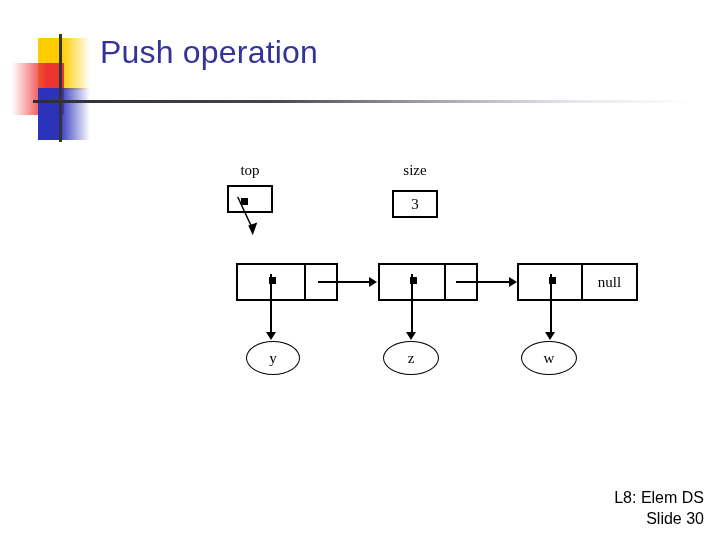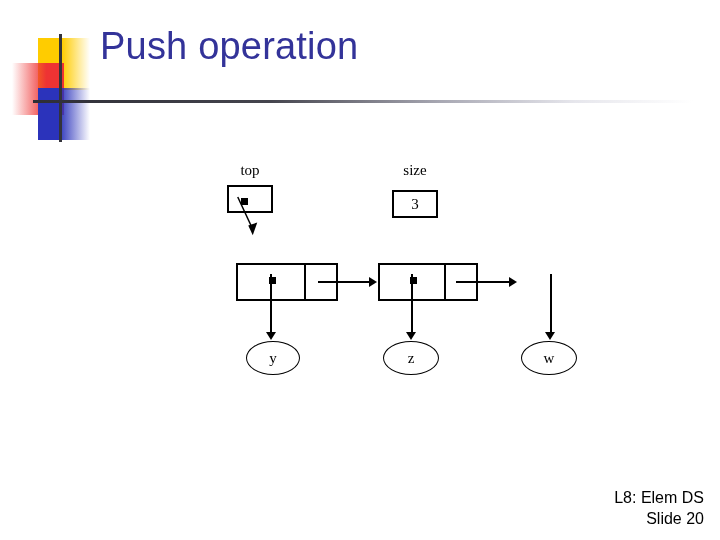--- a/index.html
+++ b/index.html
@@ -17,22 +17,22 @@
   .sq-red{left:12px;top:63px;width:52px;height:52px;
     background:linear-gradient(to left,#EE3333 0%,#EE3333 34%,rgba(238,51,51,0) 100%);}
   .sq-blue{left:38px;top:88px;width:52px;height:52px;
     background:linear-gradient(to right,#2B33BB 0%,#2B33BB 40%,rgba(43,51,187,0) 100%);}
   .cross-v{position:absolute;left:59px;top:34px;width:3px;height:108px;background:#33333a;}
   .cross-h{position:absolute;left:33px;top:100px;width:60px;height:3px;background:#33333a;}
 
   .rule{position:absolute;left:33px;top:100px;width:660px;height:3px;
     background:linear-gradient(to right,#2e2e36 0%,#45454e 36%,#a9a9b4 62%,#e6e6ec 82%,rgba(255,255,255,0) 100%);}
 
-  .title{position:absolute;left:100px;top:25px;width:560px;
-    font-size:38px;color:#333399;letter-spacing:0.2px;white-space:nowrap;}
+  .title{position:absolute;left:100px;top:34px;width:560px;
+    font-size:32px;color:#333399;letter-spacing:0.2px;white-space:nowrap;}
 
   
   .diagram{position:absolute;left:0;top:4px;width:720px;height:540px;}
   .serif{font-family:"Liberation Serif",serif;}
 
   .lbl{position:absolute;font-size:15px;color:#000;text-align:center;}
 
   .box{position:absolute;border:2px solid #000;background:#fff;box-sizing:border-box;}
   .cellnum{display:flex;align-items:center;justify-content:center;
     width:100%;height:100%;font-size:15px;color:#000;}
@@ -115,28 +115,36 @@
       </div>
       <div class="next" style="width:30px;"></div>
     </div>
 
     <div class="vline" style="left:411px;top:270px;height:60px;"></div>
     <div class="arrow-down" style="left:406px;top:328px;"></div>
 
     <div class="hline" style="left:456px;top:277px;width:54px;"></div>
     <div class="arrow-right" style="left:509px;top:273px;"></div>
 
+    <div class="node" style="left:517px;top:259px;width:121px;height:38px;">
+      <div class="data" style="width:66px;">
+        <div class="dot" style="left:30px;top:12px;"></div>
+      </div>
+      <div class="next" style="width:55px;">
+        <span class="nulltxt serif">null</span>
+      </div>
+    </div>
 
     <div class="vline" style="left:550px;top:270px;height:60px;"></div>
     <div class="arrow-down" style="left:545px;top:328px;"></div>
 
     <div class="ellipse serif" style="left:246px;top:337px;width:54px;height:34px;">y</div>
     <div class="ellipse serif" style="left:383px;top:337px;width:56px;height:34px;">z</div>
     <div class="ellipse serif" style="left:521px;top:337px;width:56px;height:34px;">w</div>
 
   </div>
 
   <div class="footer">
     <div>L8: Elem DS</div>
-    <div>Slide 20</div>
+    <div>Slide 30</div>
   </div>
 
 </div>
 
 </body></html>

